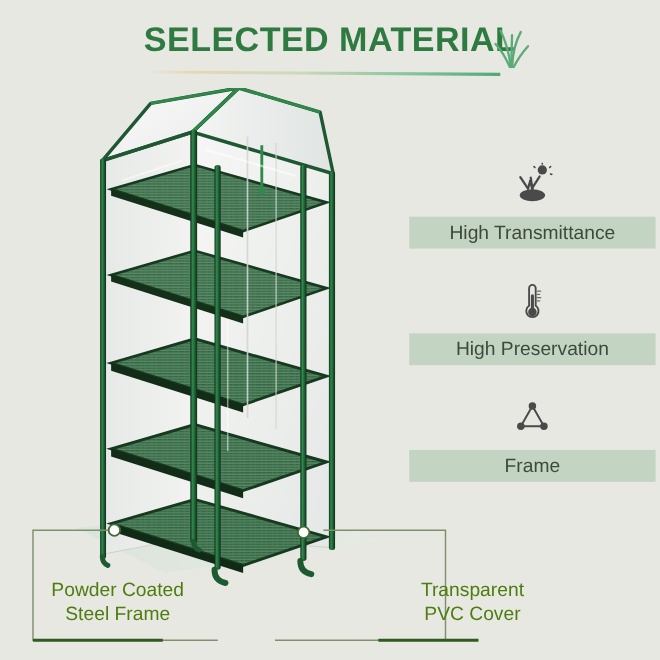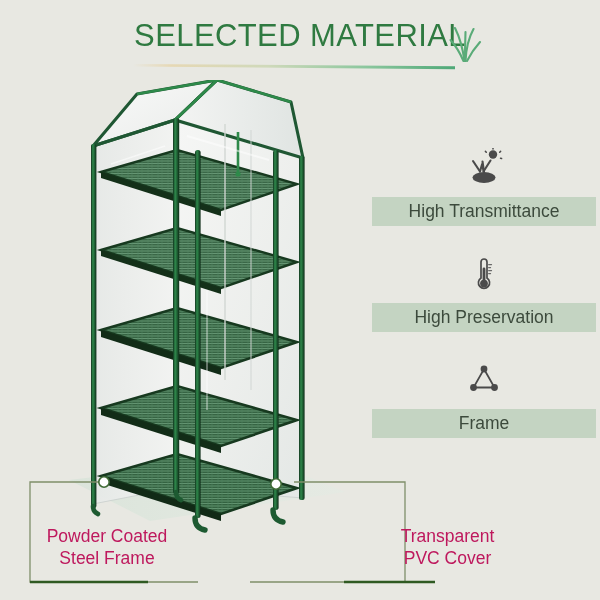--- a/index.html
+++ b/index.html
@@ -28,21 +28,21 @@
     width: 600px;
     height: 62px;
   }
   #page-title {
     position: absolute;
     left: 0;
     top: 0;
     width: 600px;
     text-align: center;
     font-family: "Liberation Sans", sans-serif;
-    font-weight: normal;
+    font-weight: bold;
     font-size: 31px;
     letter-spacing: 0.4px;
     color: #2f7a41;
     white-space: nowrap;
   }
   #title-grass-icon {
     position: absolute;
     left: 447px;
     top: 6px;
     width: 36px;
@@ -98,21 +98,21 @@
   }
 
   
   .callout {
     position: absolute;
   }
   .callout-text {
     position: absolute;
     font-size: 17.5px;
     line-height: 22px;
-    color: #be185d;
+    color: #4d7c0f;
     text-align: center;
     white-space: pre-line;
   }
   #callout-left {
     left: 8px;
     top: 470px;
     width: 200px;
     height: 125px;
   }
   #callout-left .callout-text {
@@ -120,21 +120,21 @@
     top: 55px;
     width: 198px;
   }
   #callout-right {
     left: 330px;
     top: 440px;
     width: 265px;
     height: 155px;
   }
   #callout-right .callout-text {
-    left: 30px;
+    left: 12px;
     top: 85px;
     width: 175px;
   }
   .callout-line-svg {
     position: absolute;
     left: 0;
     top: 0;
     overflow: visible;
   }
 </style>

